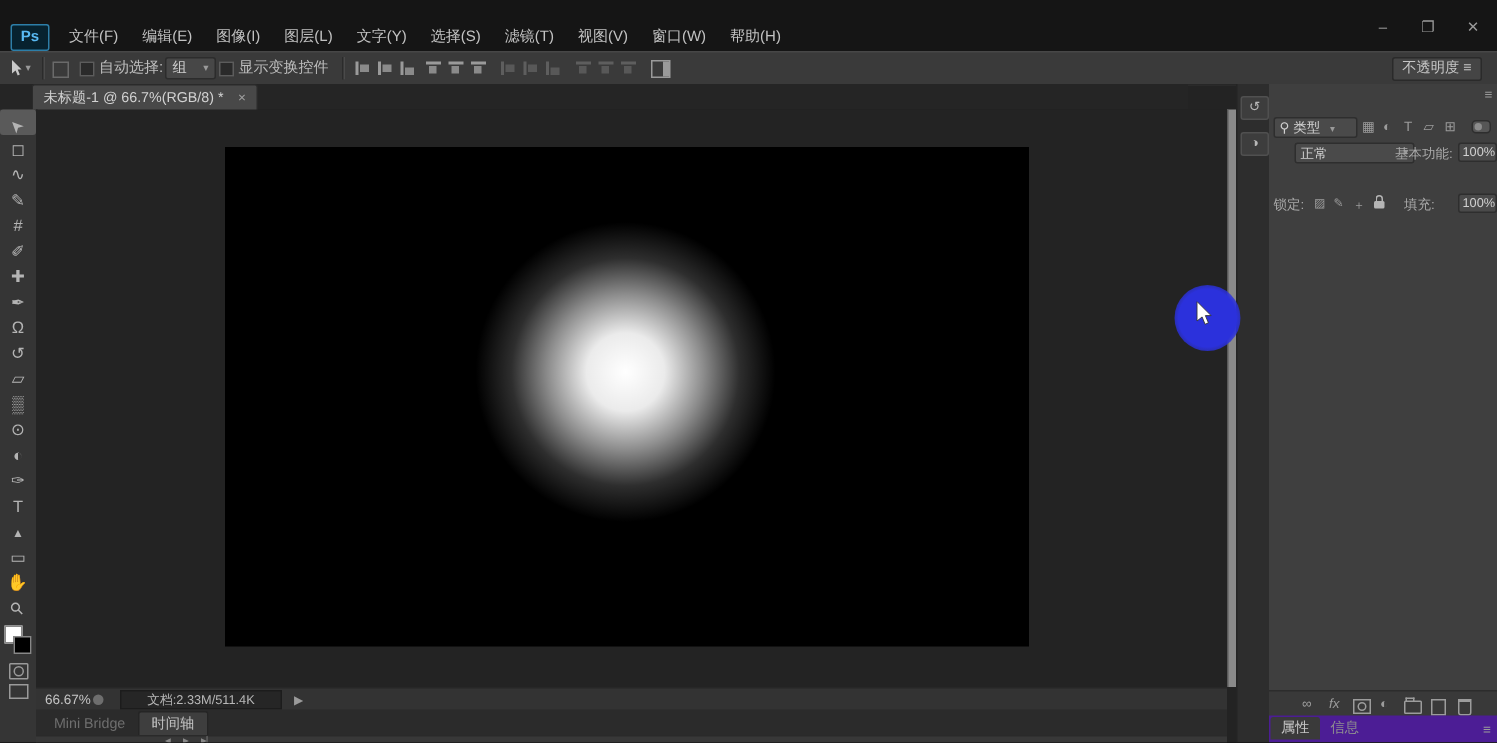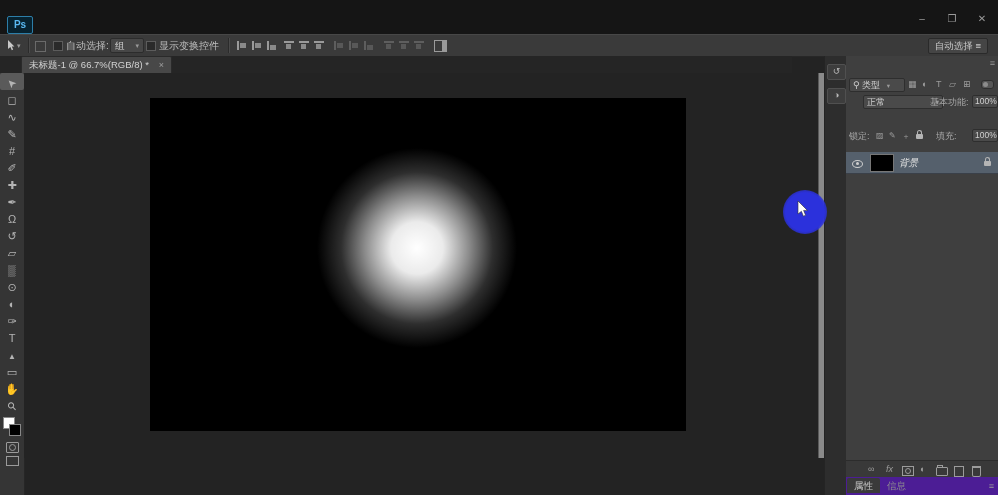--- a/index.html
+++ b/index.html
@@ -126,20 +126,32 @@
       z-index:60;}
   #cursor-arrow{left:14px;top:11px;z-index:61;}
 </style>
 </head>
 <body>
 
 <div id="app">
 
   <div id="titlebar" class="abs">
     <div id="ps-logo" class="abs">Ps</div>
+    <div id="menus" class="abs">
+      <span class="menu-item">文件(F)</span>
+      <span class="menu-item">编辑(E)</span>
+      <span class="menu-item">图像(I)</span>
+      <span class="menu-item">图层(L)</span>
+      <span class="menu-item">文字(Y)</span>
+      <span class="menu-item">选择(S)</span>
+      <span class="menu-item">滤镜(T)</span>
+      <span class="menu-item">视图(V)</span>
+      <span class="menu-item">窗口(W)</span>
+      <span class="menu-item">帮助(H)</span>
+    </div>
     <div id="win-controls" class="abs">
       <span class="winbtn">–</span>
       <span class="winbtn">❐</span>
       <span class="winbtn">✕</span>
     </div>
   </div>
 
   <div id="optionsbar" class="abs">
     <svg class="abs" style="left:7px;top:5px" width="9" height="11" viewBox="0 0 9 11">
       <path d="M1,0 L1,9 L3.4,7 L4.8,10.3 L6.2,9.6 L4.8,6.4 L7.4,6.4 Z" fill="#c8c8c8"></path>
@@ -187,21 +199,21 @@
       </div>
     <div class="ai h dim" style="left:399px">
         <i></i>
       </div>
     <div class="ai h dim" style="left:414px">
         <i></i>
       </div>
     <div id="arrange-icon" class="abs" style="left:434px">
         <i></i>
       </div>
-    <div id="workspace-btn" class="abs">自动选择 ≡</div>
+    <div id="workspace-btn" class="abs">不透明度 ≡</div>
   </div>
 
   <div id="tabrow" class="abs">
     <div id="doc-tab" class="abs">
       <span>未标题-1 @ 66.7%(RGB/8) *</span>
       <span class="x">×</span>
     </div>
   </div>
 
   <div id="toolbox" class="abs">
@@ -235,21 +247,35 @@
     </div>
   <div id="smode-btn" class="abs"></div>
 
   <div id="canvas-area" class="abs">
     <div id="canvas" class="abs">
       <div id="blob" class="abs"></div>
     </div>
   </div>
   <div id="vscrollbar" class="abs"></div>
 
-
+  <div id="statusbar" class="abs">
+    <span id="zoom-field" class="abs">66.67%</span>
+    <span id="status-knob" class="abs"></span>
+    <div id="doc-info" class="abs">文档:2.33M/511.4K</div>
+    <span id="status-arrow" class="abs">▶</span>
+  </div>
+
+  <div id="bottomrow" class="abs">
+    <span id="minibridge-tab" class="abs">Mini Bridge</span>
+    <div id="timeline-tab" class="abs">时间轴</div>
+    <div id="timeline-sliver" class="abs"></div>
+    <span class="tl-ic" style="left:86px">◀</span>
+    <span class="tl-ic" style="left:98px">▶</span>
+    <span class="tl-ic" style="left:110px">▶▏</span>
+  </div>
 
   <div id="dockstrip" class="abs">
     <div class="dockbtn abs" style="top:8px">↺</div>
     <div class="dockbtn abs" style="top:32px">◑</div>
   </div>
 
   <div id="rightpanel" class="abs">
     <span id="panel-menu" class="abs">≡</span>
 
     <div class="prow abs" style="top:20px">
@@ -280,28 +306,20 @@
     <div class="prow abs" style="top:72px">
       <span class="plabel" style="left:3px;top:1px">锁定:</span>
       <span class="lockic" style="left:30px">▨</span>
       <span class="lockic" style="left:43px">✎</span>
       <span class="lockic" style="left:56px">＋</span>
       <span class="padlock" style="left:70px;top:6px"></span>
       <span class="plabel" style="left:90px;top:1px">填充:</span>
       <div class="valbox" style="left:126px;top:1px;width:20px">100%</div>
     </div>
 
-    <div class="layer-row abs" style="top:96px">
-      <span class="eye">
-          <i></i>
-        </span>
-      <span class="lthumb black"></span>
-      <span class="lname it">背景</span>
-      <span class="padlock" style="left:138px;top:9px"></span>
-    </div>
 
     <div id="layers-bottom" class="abs">
       <span class="lbico" style="left:22px">∞</span>
       <span class="lbico" style="left:40px;font-style:italic">fx</span>
       <span class="mask-ic" style="left:56px">
           <i></i>
         </span>
       <span class="lbico" style="left:74px">◐</span>
       <span class="folder-ic" style="left:90px"></span>
       <span class="newl-ic" style="left:108px"></span>

